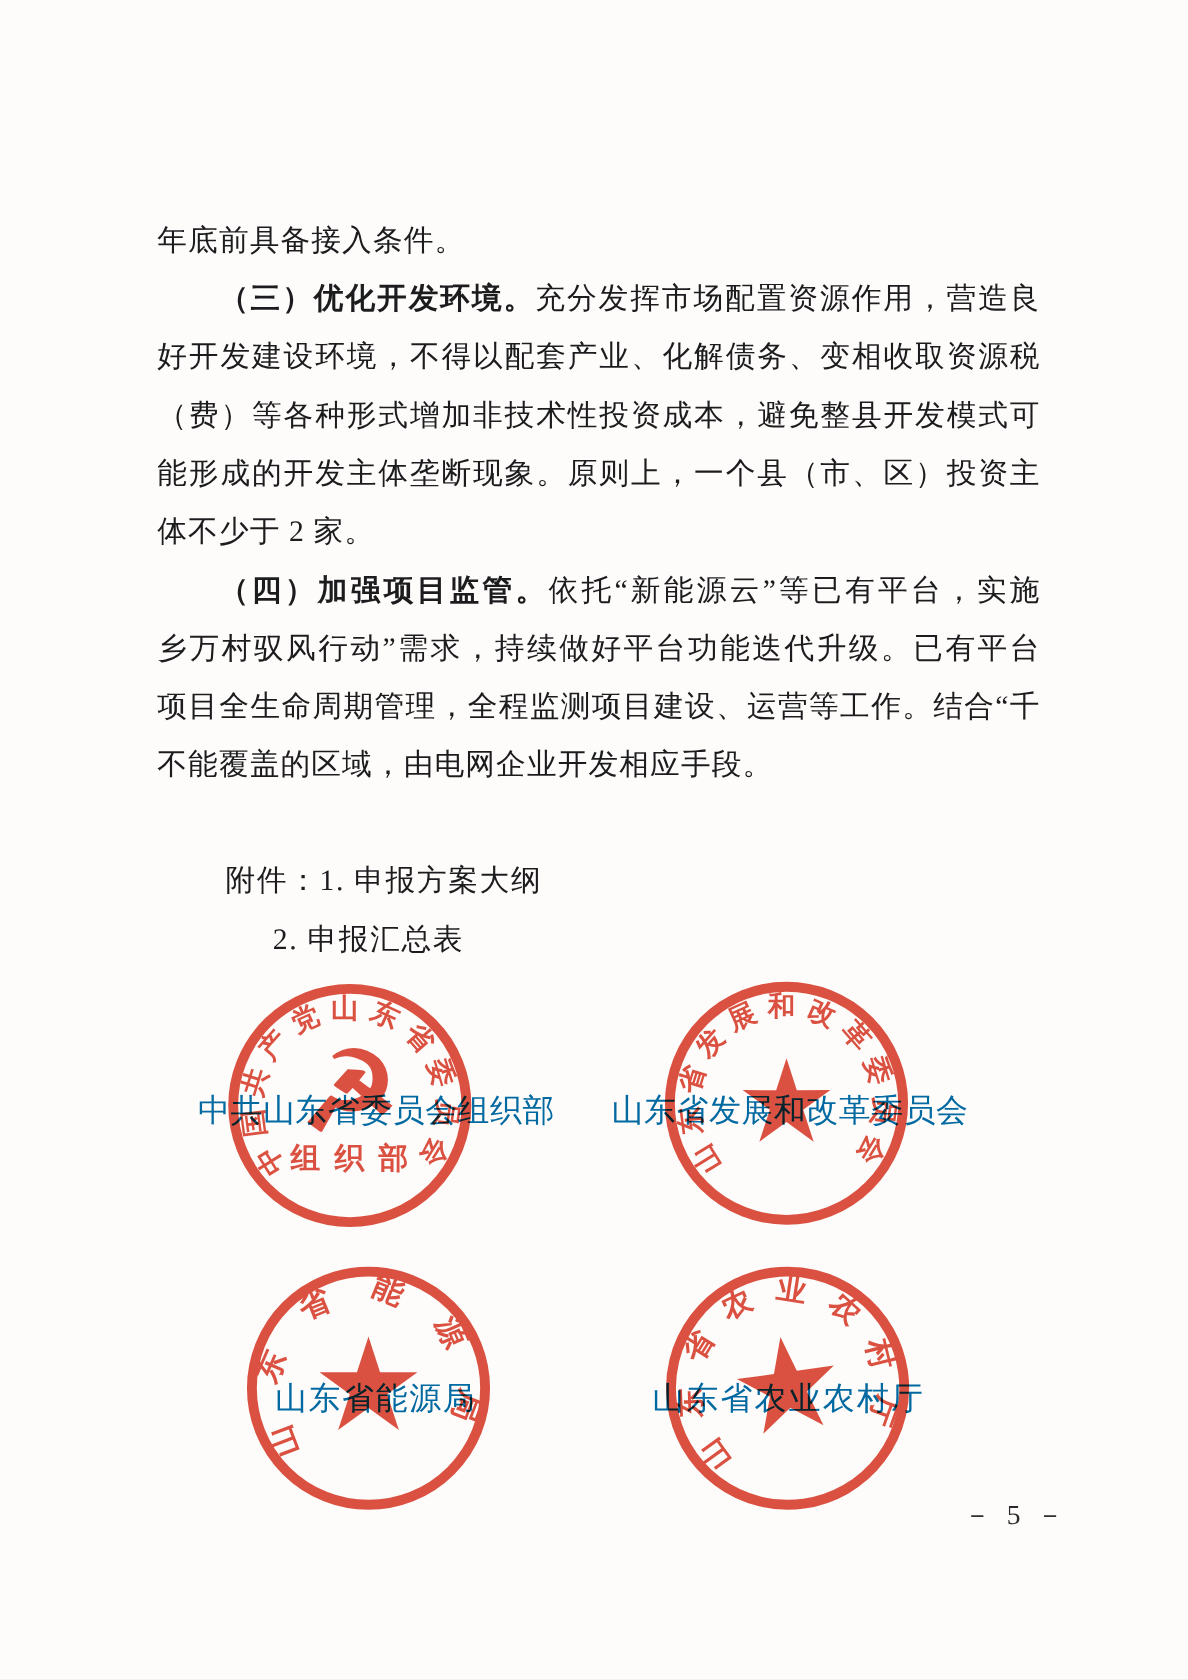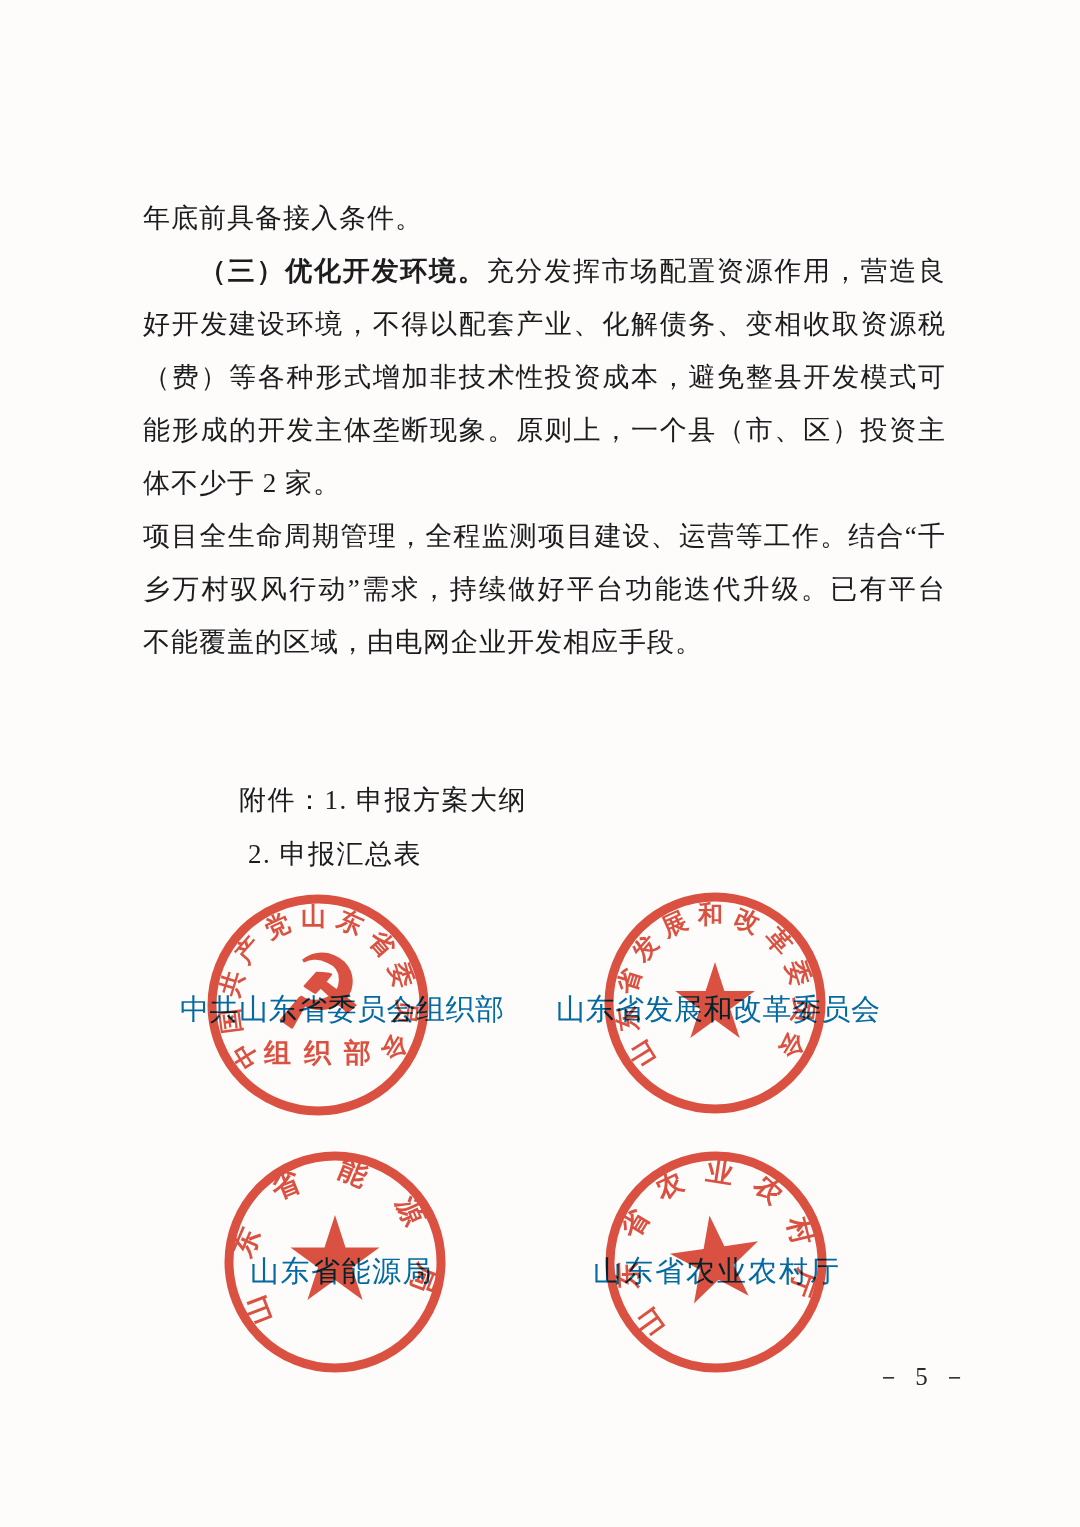--- a/index.html
+++ b/index.html
@@ -37,21 +37,21 @@
   .line .lead { font-weight: 700; font-family: Liberation Sans, sans-serif; }
   .indent { text-indent: 56px; }
   
   .attachments {
     position: absolute;
     left: 143px;
     top: 773px;
     width: 802px;
     font-size: 27px;
   }
-  .att-line { height: 54px; line-height: 54px; letter-spacing: 1.5px; margin-left: 96px; }
+  .att-line { height: 54px; line-height: 54px; letter-spacing: 1.5px; margin-left: 62px; }
   .att-line.att-2 { margin-left: 105px; }
   
   .seal {
     position: absolute;
     width: 230px;
     height: 230px;
     mix-blend-mode: multiply;
     opacity: 0.88;
     z-index: 2;
   }
@@ -90,22 +90,23 @@
 
 <div class="page">
 
   <div class="textblock">
     <div class="line"><span>年底前具备接入条件。</span></div>
     <div class="line j indent"><span class="lead">（三）优化开发环境。</span><span>充分发挥市场配置资源作用，营造良</span></div>
     <div class="line j"><span>好开发建设环境，不得以配套产业、化解债务、变相收取资源税</span></div>
     <div class="line j"><span>（费）等各种形式增加非技术性投资成本，避免整县开发模式可</span></div>
     <div class="line j"><span>能形成的开发主体垄断现象。原则上，一个县（市、区）投资主</span></div>
     <div class="line"><span>体不少于 2 家。</span></div>
+    <div class="line j indent"><span class="lead">（四）加强项目监管。</span><span>依托“新能源云”等已有平台，实施</span></div>
+    <div class="line j"><span>乡万村驭风行动”需求，持续做好平台功能迭代升级。已有平台</span></div>
     <div class="line j"><span>项目全生命周期管理，全程监测项目建设、运营等工作。结合“千</span></div>
-    <div class="line j"><span>乡万村驭风行动”需求，持续做好平台功能迭代升级。已有平台</span></div>
     <div class="line"><span>不能覆盖的区域，由电网企业开发相应手段。</span></div>
   </div>
 
   <div class="attachments">
     <div class="att-line"><span>附件：</span><span>1. 申报方案大纲</span></div>
     <div class="att-line att-2"><span>2. 申报汇总表</span></div>
   </div>
 
   <div class="sig sig-org">中共山东省委员会组织部</div>
   <div class="sig sig-ndrc">山东省发展和改革委员会</div>

